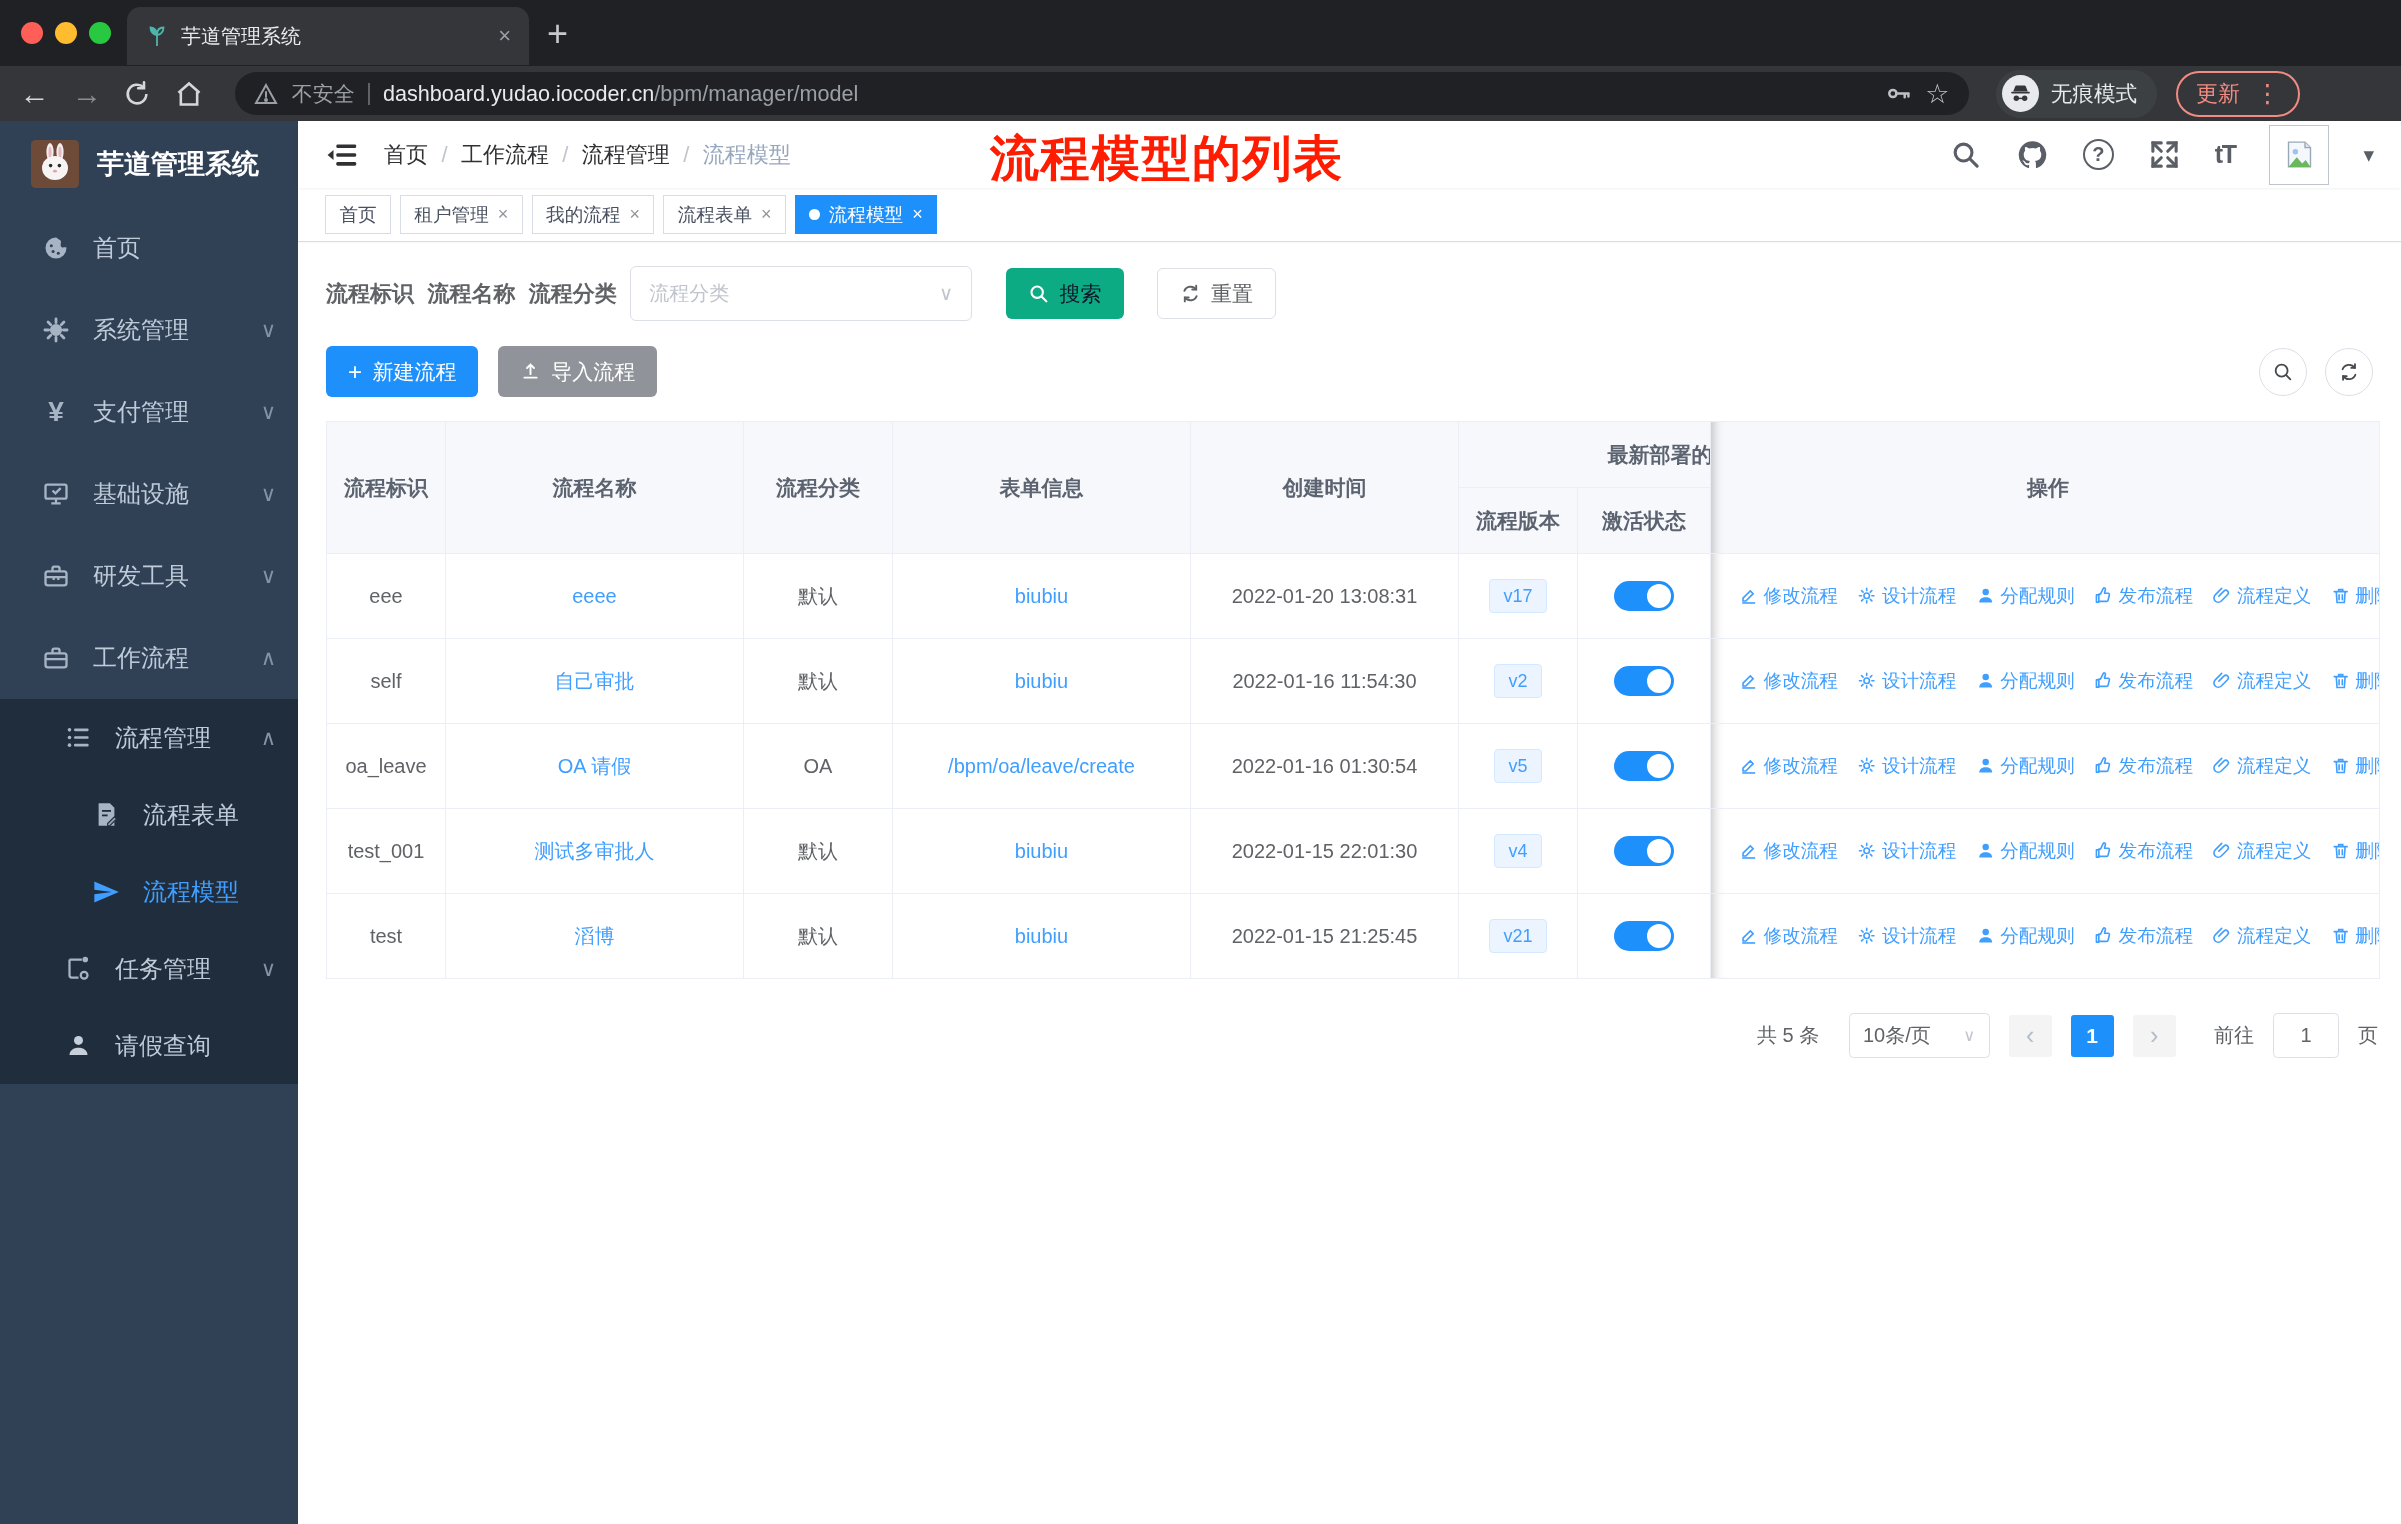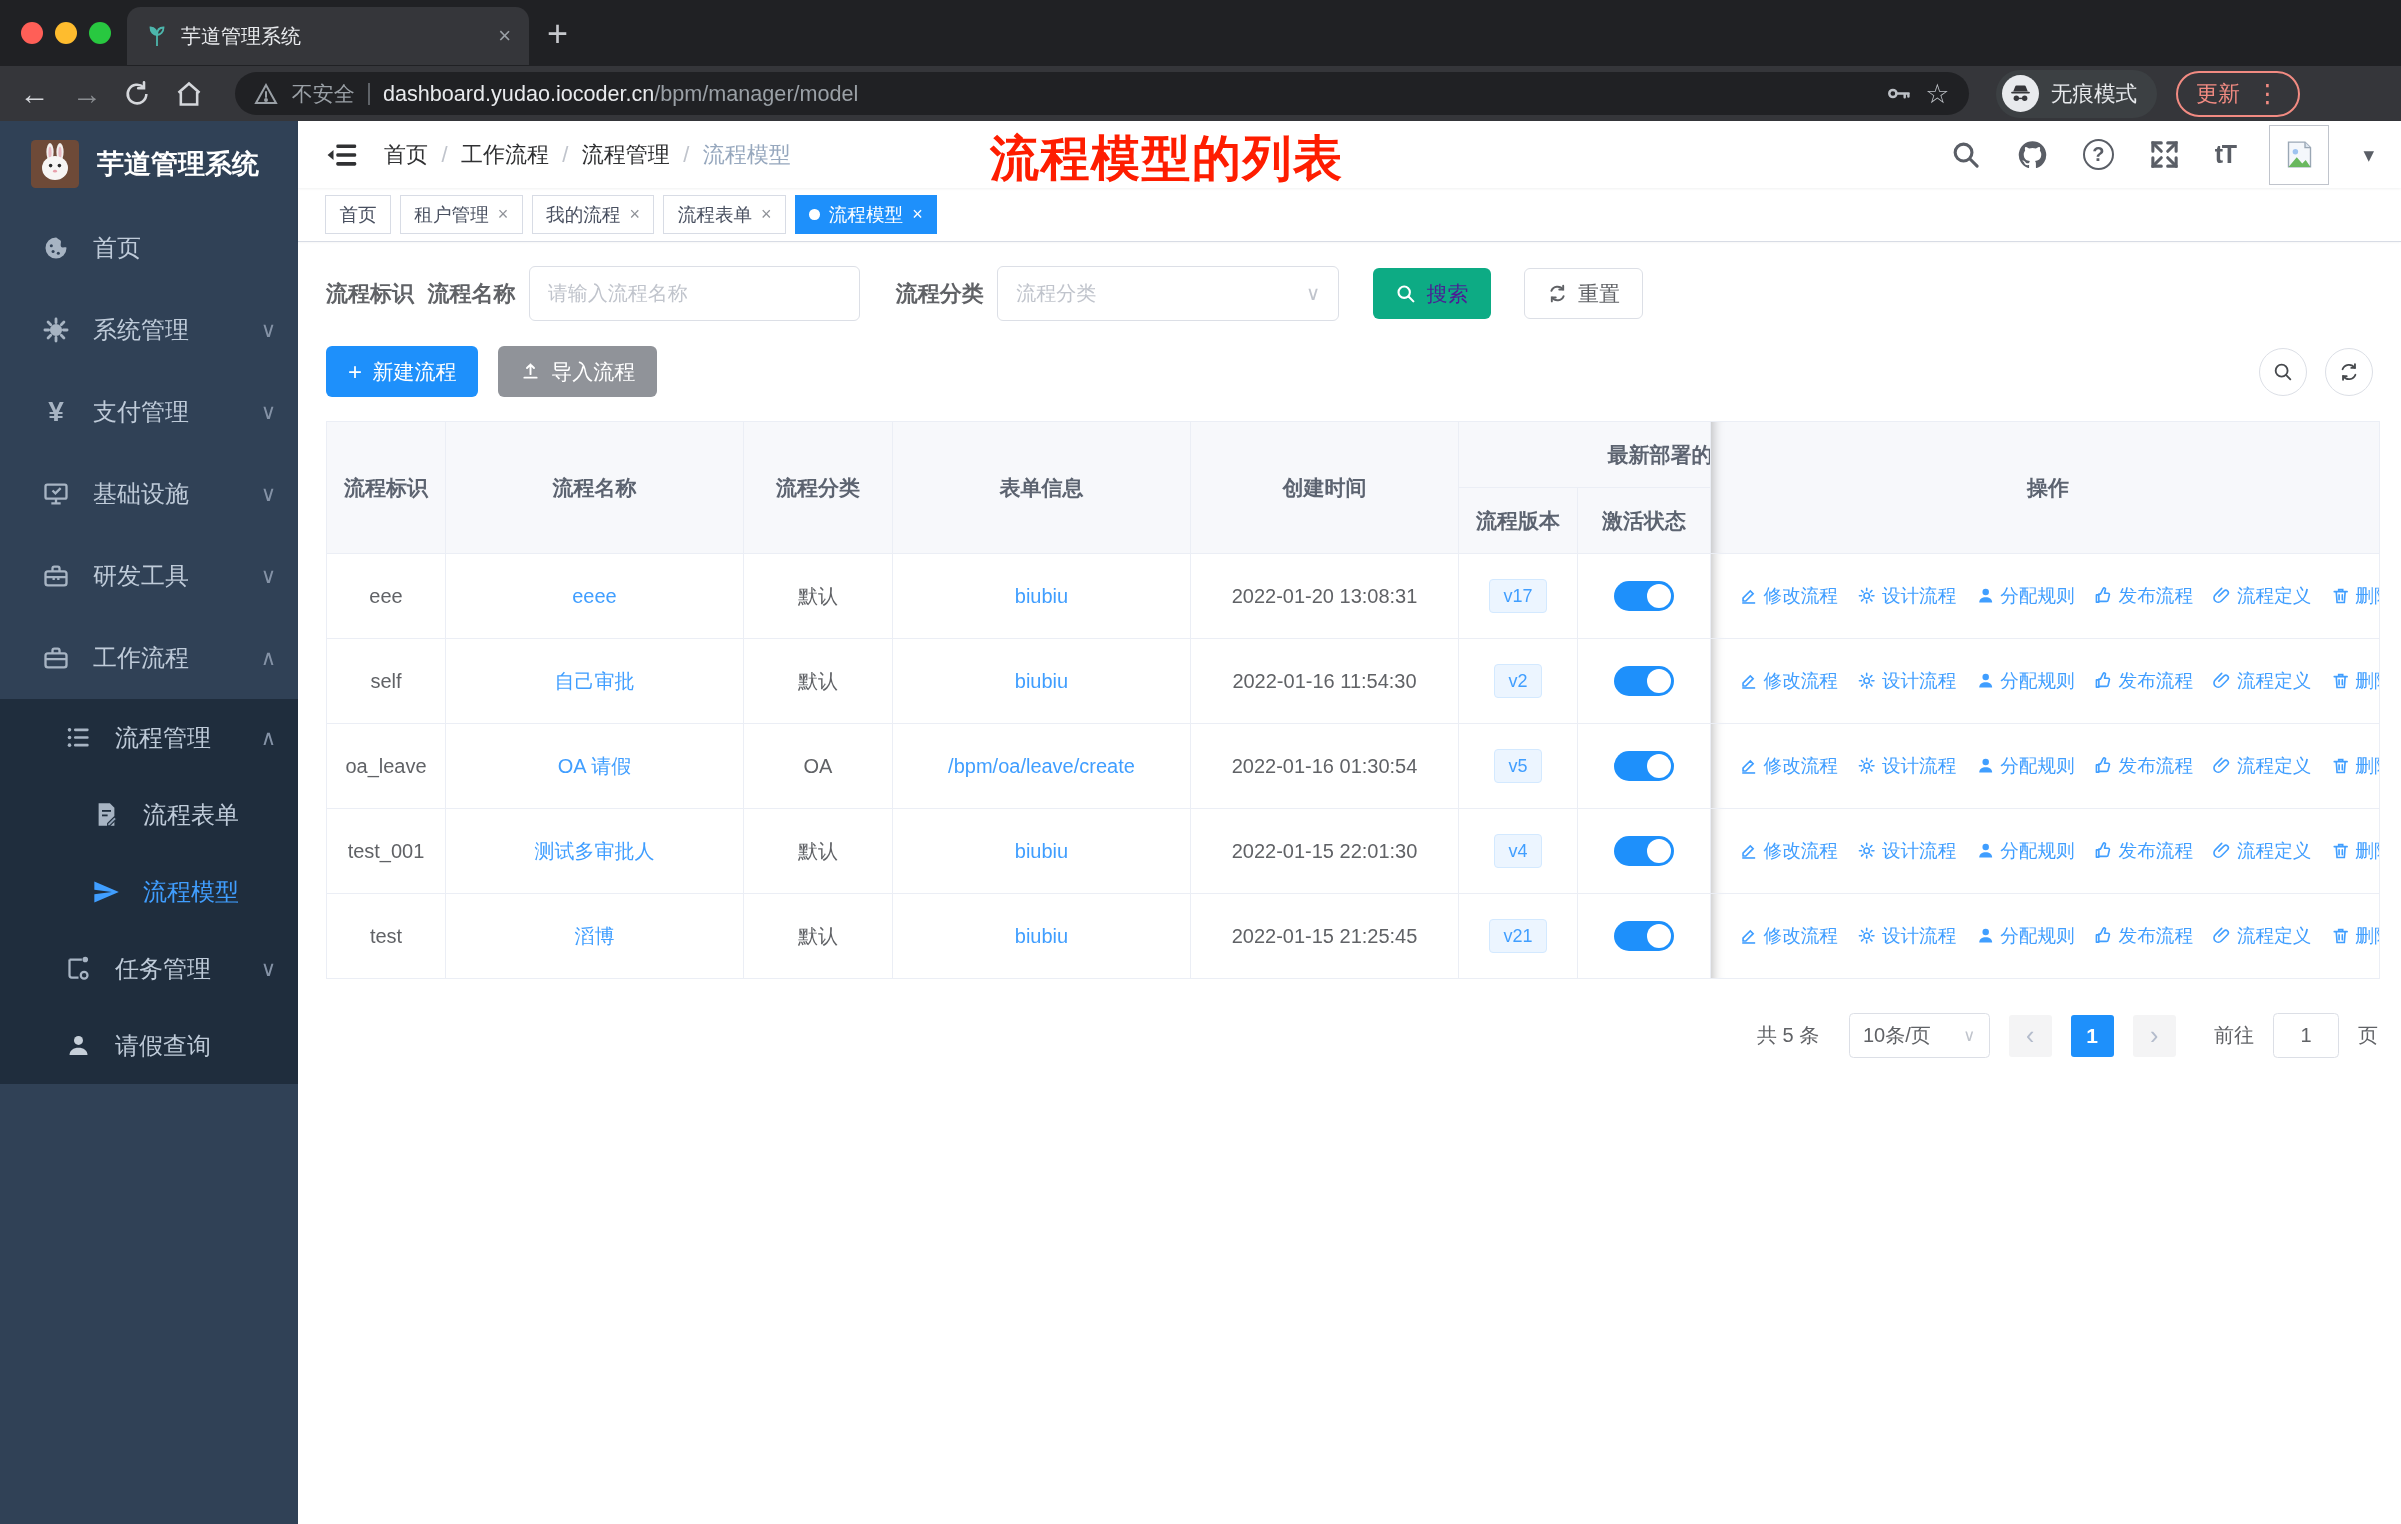--- a/index.html
+++ b/index.html
@@ -95,21 +95,21 @@
   .f-input { width:331px; height:55px; border:0.7px solid #dcdfe6; border-radius:6px;
     font-size:20px; color:#606266; padding:0 18px; outline:none; margin-right:36px;
     font-family:inherit; }
   .f-input::placeholder { color:#c0c4cc; }
   .f-select { width:342px; height:55px; border:0.7px solid #dcdfe6; border-radius:6px;
     display:flex; align-items:center; padding:0 18px; color:#c0c4cc; font-size:20px;
     margin-right:34px; }
   .f-select .sel-arrow { margin-left:auto; color:#c0c4cc; font-size:19.4px; }
   .btn { height:51px; border-radius:6px; display:inline-flex; align-items:center; gap:10.4px;
     font-size:21px; padding:0 22px; cursor:pointer; white-space:nowrap; }
-  .btn-search { background:#0dab84; color:#4c1d95; margin-right:33px; }
+  .btn-search { background:#0dab84; color:#0f172a; margin-right:33px; }
   .btn-reset { background:#fff; color:#606266; border:0.7px solid #dcdfe6; }
 
   
   .tool-row { display:flex; align-items:center; margin-bottom:24px; }
   .btn-create { background:#1e90fb; color:#fff; margin-right:19.4px; }
   .btn-import { background:#909399; color:#fff; }
   .tool-right { margin-left:auto; display:flex; gap:18px; }
   .circle-btn { width:48px; height:48px; border-radius:50%; border:0.7px solid #dcdfe6;
     display:flex; align-items:center; justify-content:center; color:#46494d; background:#fff; }
 
@@ -439,21 +439,20 @@
         <span>流程模型</span>
         <span class="tag-x">×</span>
       </span>
     </div>
 
     <div class="content">
 
       <div class="filters">
         <span class="f-label">流程标识</span>
         <span class="f-label">流程名称</span>
-        <input class="f-input" placeholder="请输入流程名称" style="">
         <span class="f-label">流程分类</span>
         <span class="f-select">
           <span>流程分类</span>
           <span class="sel-arrow">∨</span>
         </span>
         <span class="btn btn-search">
           <svg width="21" height="21" viewBox="0 0 24 24" fill="none" stroke="#fff" stroke-width="2.4">
             <circle cx="10.5" cy="10.5" r="6.5"></circle>
               <path d="M15.5 15.5L21 21" stroke-linecap="round"></path>
           </svg>

